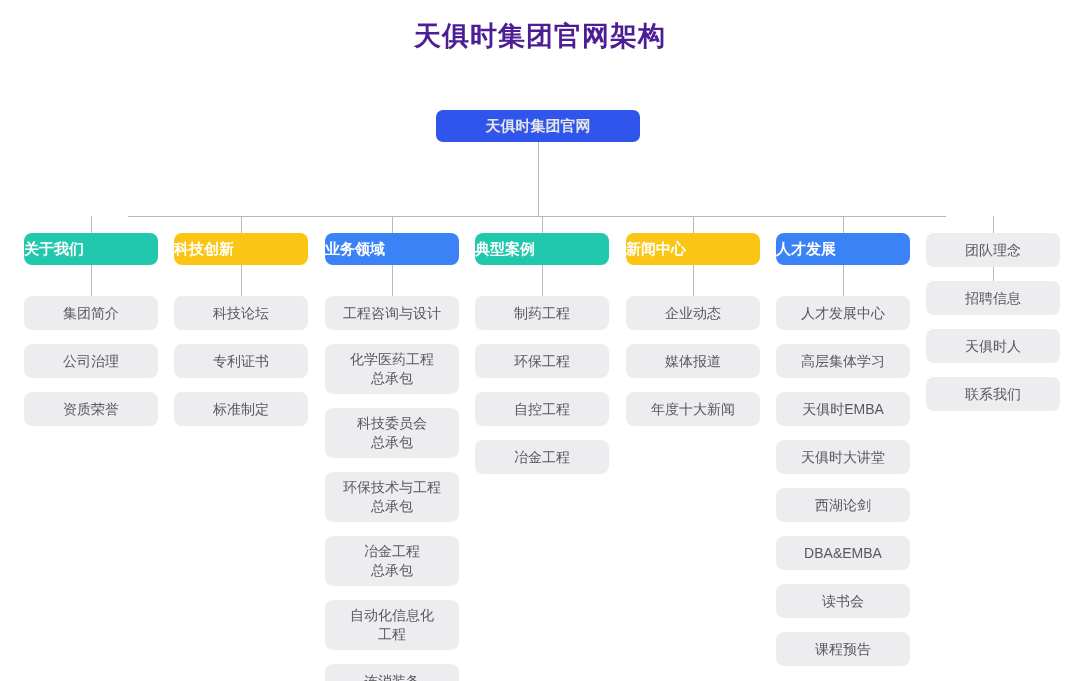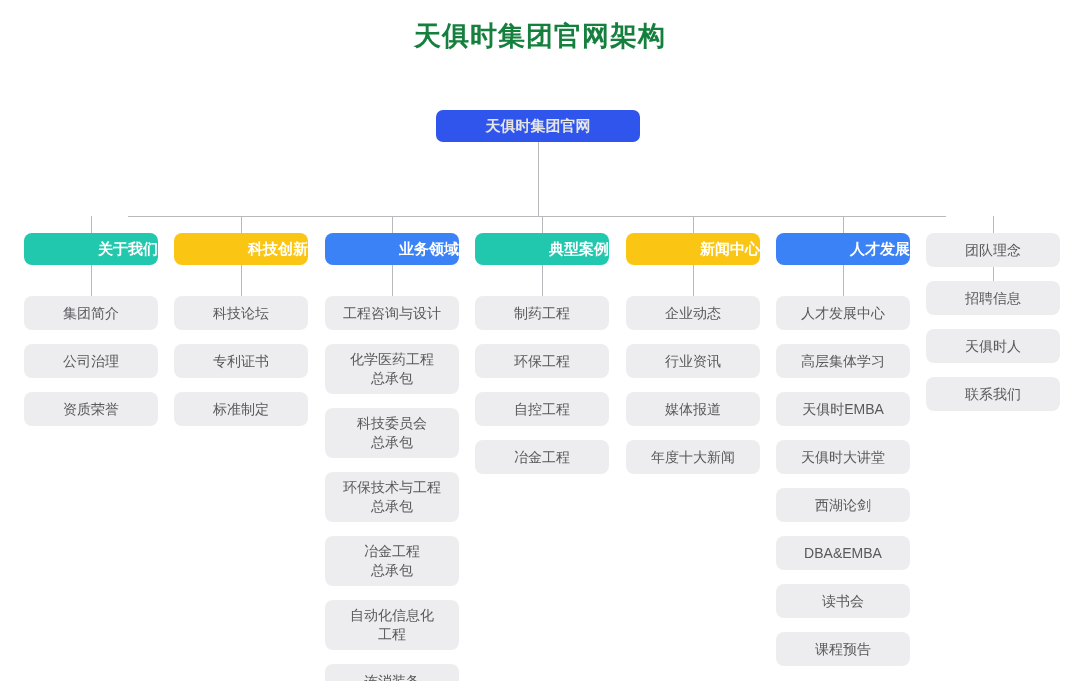--- a/index.html
+++ b/index.html
@@ -25,21 +25,21 @@
   
   .title {
     position: absolute;
     top: 18px;
     left: 0;
     width: 1080px;
     text-align: center;
     font-size: 27px;
     font-weight: bold;
     letter-spacing: 1px;
-    color: #15803d;
+    color: #4c1d95;
   }
 
   
   .root-node {
     position: absolute;
     top: 110px;
     left: 436px;
     width: 204px;
     height: 32px;
     line-height: 32px;
@@ -81,21 +81,21 @@
   .column {
     position: absolute;
     top: 233px;
     width: 134px;
   }
 
   .cat-box {
     width: 134px;
     height: 32px;
     line-height: 32px;
-    text-align: right;
+    text-align: left;
     border-radius: 8px;
     font-size: 15px;
     font-weight: bold;
     color: #ffffff;
     box-sizing: border-box;
     margin-bottom: 31px;
   }
   .cat-teal   { background: #22c8ad; }
   .cat-yellow { background: #fbc514; }
   .cat-blue   { background: #3b82f6; }
@@ -180,21 +180,20 @@
       <div class="column" style="left: 475px;">
         <div class="cat-box cat-teal">典型案例</div>
         <div class="item-box">制药工程</div>
         <div class="item-box">环保工程</div>
         <div class="item-box">自控工程</div>
         <div class="item-box">冶金工程</div>
       </div>
       <div class="column" style="left: 626px;">
         <div class="cat-box cat-yellow">新闻中心</div>
         <div class="item-box">企业动态</div>
-        <div class="item-box">行业资讯</div>
         <div class="item-box">媒体报道</div>
         <div class="item-box">年度十大新闻</div>
       </div>
       <div class="column" style="left: 776px;">
         <div class="cat-box cat-blue">人才发展</div>
         <div class="item-box">人才发展中心</div>
         <div class="item-box">高层集体学习</div>
         <div class="item-box">天俱时EMBA</div>
         <div class="item-box">天俱时大讲堂</div>
         <div class="item-box">西湖论剑</div>

